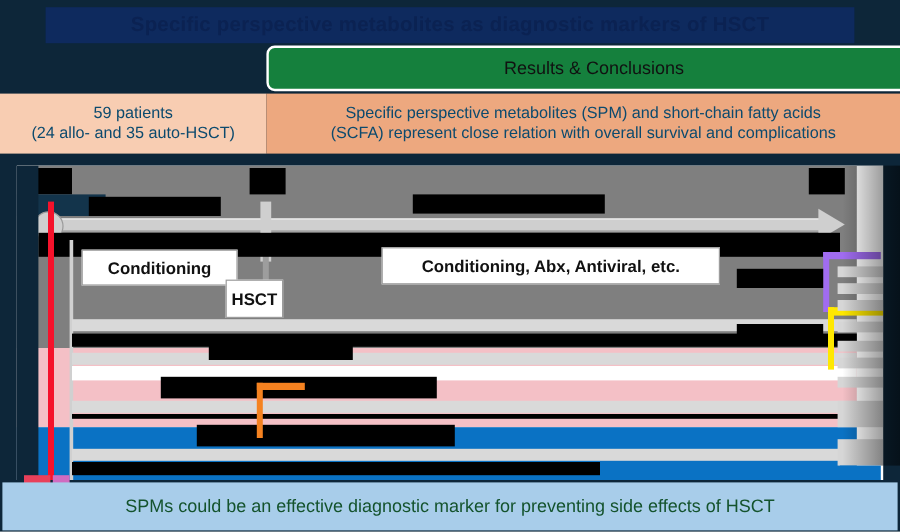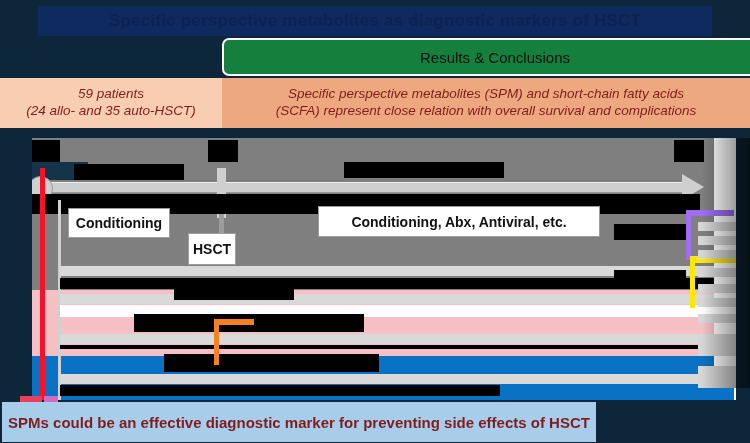--- a/index.html
+++ b/index.html
@@ -34,23 +34,22 @@
     font-size:15px;color:#111;box-sizing:border-box;
   }
   .tab-left{left:2px;width:216px;background:#a8cdea;}
   .tab-right{left:222px;width:546px;background:#15803d;}
 
   
   .summary{position:absolute;left:0;top:78px;width:750px;height:50px;}
   .sum{
     position:absolute;top:0;height:50px;
     display:flex;flex-direction:column;align-items:center;justify-content:center;
-    font-size:13.5px;color:#7f1d1d;line-height:1.25;text-align:center;
+    font-size:13.5px;color:#0c4a6e;line-height:1.25;text-align:center;
     box-sizing:border-box;
-    font-style:italic;
   }
   .sum-left{left:0;width:222px;background:#f8cdb2;}
   .sum-right{left:222px;width:528px;background:#eda87f;padding:14px 6px;}
 
   
   .panel{
     position:absolute;left:14px;top:138px;width:722px;height:262px;
     background:#ffffff;overflow:hidden;
   }
   
@@ -103,21 +102,21 @@
   }
   .tl-label.l1{left:60px;top:26px;width:110px;}
   .tl-label.l2{left:330px;top:24px;width:160px;}
 
   
   .evt{
     position:absolute;background:#ffffff;border:1px solid #9c9c9c;
     display:flex;align-items:center;justify-content:center;
     font-size:14px;font-weight:bold;color:#111;box-sizing:border-box;
   }
-  .evt-cond{left:54px;top:70px;width:102px;height:30px;}
+  .evt-cond{left:54px;top:70px;width:130px;height:30px;}
   .evt-hsct{left:174px;top:95px;width:48px;height:32px;}
   .evt-eng{left:304px;top:68px;width:282px;height:31px;}
 
   
   .row{position:absolute;height:10px;}
   .row-lt{background:#d9d9d9;}
   .row-wh{background:#ffffff;}
   .row-blk{background:#000;}
 
   
@@ -130,24 +129,24 @@
   .cbar-purple{left:672px;top:72px;width:5px;height:50px;background:#a06cf0;}
   .cbar-purple-top{left:672px;top:72px;width:48px;height:6px;background:#a06cf0;}
   .cbar-yellow{left:676px;top:118px;width:5px;height:52px;background:#ffe800;}
   .cbar-yellow-top{left:676px;top:118px;width:46px;height:7px;background:#ffe800;}
 
   
   .rstack{position:absolute;left:684px;background:#d6d6d6;width:38px;height:9px;}
 
   
   .banner{
-    position:absolute;left:2px;top:402px;width:594px;height:40px;
+    position:absolute;left:2px;top:402px;width:746px;height:40px;
     background:#a8cdea;
     display:flex;align-items:center;justify-content:center;
-    font-size:15px;font-weight:bold;color:#7f1d1d;text-align:center;
+    font-size:15px;font-weight:normal;color:#14532d;text-align:center;
   }
   .accent-l{position:absolute;left:20px;top:396px;width:22px;height:8px;background:#e8405a;}
   .accent-l2{position:absolute;left:44px;top:396px;width:14px;height:8px;background:#d06bc0;}
   .accent-r{position:absolute;left:700px;top:388px;width:34px;height:12px;background:#0a72c4;}
 
   
   .vignette{
     position:absolute;right:0;top:138px;width:48px;height:250px;
     background:linear-gradient(to left, rgba(0,0,0,.55), rgba(0,0,0,0));
     pointer-events:none;

